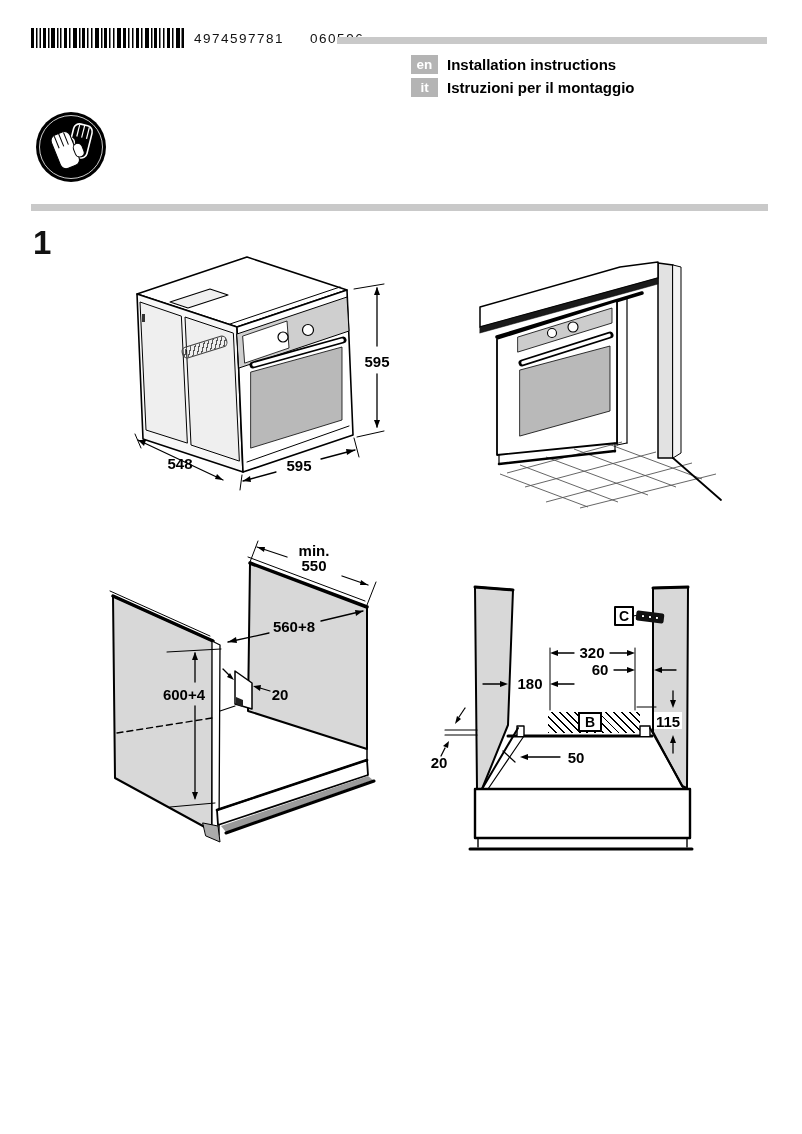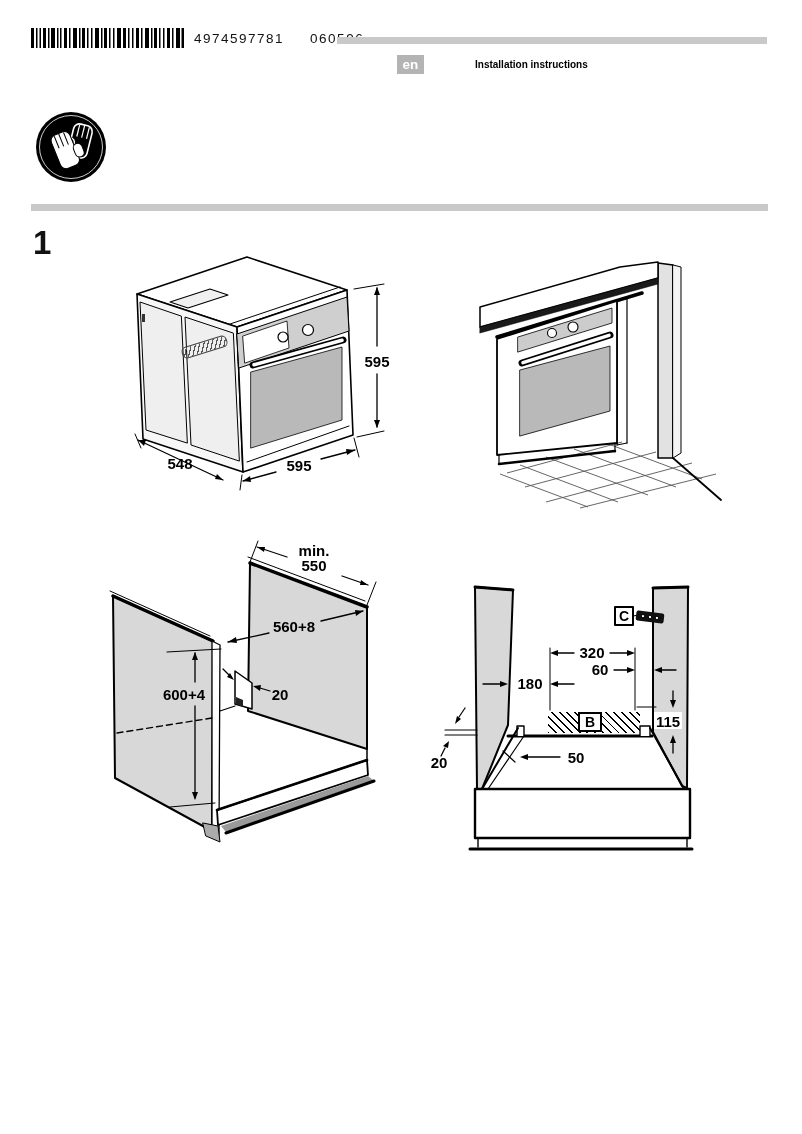--- a/index.html
+++ b/index.html
@@ -2,24 +2,24 @@
 <html><head>
 <meta charset="utf-8">
 <style>
   html,body{margin:0;padding:0;background:#ffffff;}
   .page{position:relative;width:802px;height:1134px;background:#fff;overflow:hidden;
         font-family:"Liberation Sans",sans-serif;color:#000;}
   .abs{position:absolute;}
   .graybar{position:absolute;height:7px;background:#c9c9c9;}
   .codes{position:absolute;left:194px;top:31px;font-size:13.5px;letter-spacing:1.5px;color:#111;}
   .codes span{margin-right:26px;}
-  .langrow{position:absolute;left:397px;height:20px;display:flex;align-items:center;}
+  .langrow{position:absolute;left:411px;height:20px;display:flex;align-items:center;}
   .langbox{width:27px;height:19px;background:#b4b4b4;color:#fff;font-weight:bold;font-size:13.5px;
            display:flex;align-items:center;justify-content:center;margin-right:9px;}
-  .langtitle{font-weight:bold;font-size:10px;color:#000;white-space:nowrap;margin-left:42px;}
+  .langtitle{font-weight:bold;font-size:15px;color:#000;white-space:nowrap;}
   .h1num{position:absolute;left:33px;top:226px;font-size:33px;font-weight:bold;color:#111;line-height:1;}
   svg text.dim{font-family:"Liberation Sans",sans-serif;font-weight:bold;font-size:15px;fill:#000;}
   svg text.dimsm{font-family:"Liberation Sans",sans-serif;font-weight:bold;font-size:14px;fill:#000;}
   .hatch{position:absolute;background:repeating-linear-gradient(45deg,#000 0 1.4px,transparent 1.4px 5.5px);}
   .hatch-grip{position:absolute;left:181px;top:341px;width:45px;height:10px;border:1px solid #444;border-radius:5px;
               background:repeating-linear-gradient(120deg,#555 0 1.2px,transparent 1.2px 4px);transform:rotate(-17deg);}
   .bbox{position:absolute;left:578px;top:712px;width:20px;height:16px;background:#fff;border:2px solid #000;
         font-weight:bold;font-size:14px;text-align:center;line-height:16px;}
 </style>
 </head>
@@ -70,20 +70,24 @@
   <div class="codes">
     <span>4974597781</span><span>060596</span>
   </div>
 
   <div class="graybar" style="left:337px;top:37px;width:430px;"></div>
 
   <div class="langrow" style="top:54px;">
     <div class="langbox">en</div>
     <div class="langtitle">Installation instructions</div>
   </div>
+  <div class="langrow" style="top:77px;">
+    <div class="langbox">it</div>
+    <div class="langtitle">Istruzioni per il montaggio</div>
+  </div>
 
   <svg class="abs" style="left:34px;top:110px;" width="74" height="74" viewBox="0 0 74 74">
     <circle cx="37" cy="37" r="35" fill="#000"></circle>
     <circle cx="37" cy="37" r="31.5" fill="none" stroke="#fff" stroke-width="0.8"></circle>
 
     <g transform="rotate(14 44 34)">
       <rect x="36" y="14" width="19" height="33" rx="6" fill="#000" stroke="#fff" stroke-width="1.6"></rect>
       <line x1="41" y1="15" x2="41" y2="27" stroke="#fff" stroke-width="1.2"></line>
       <line x1="46" y1="14" x2="46" y2="27" stroke="#fff" stroke-width="1.2"></line>
       <line x1="51" y1="15" x2="51" y2="27" stroke="#fff" stroke-width="1.2"></line>

